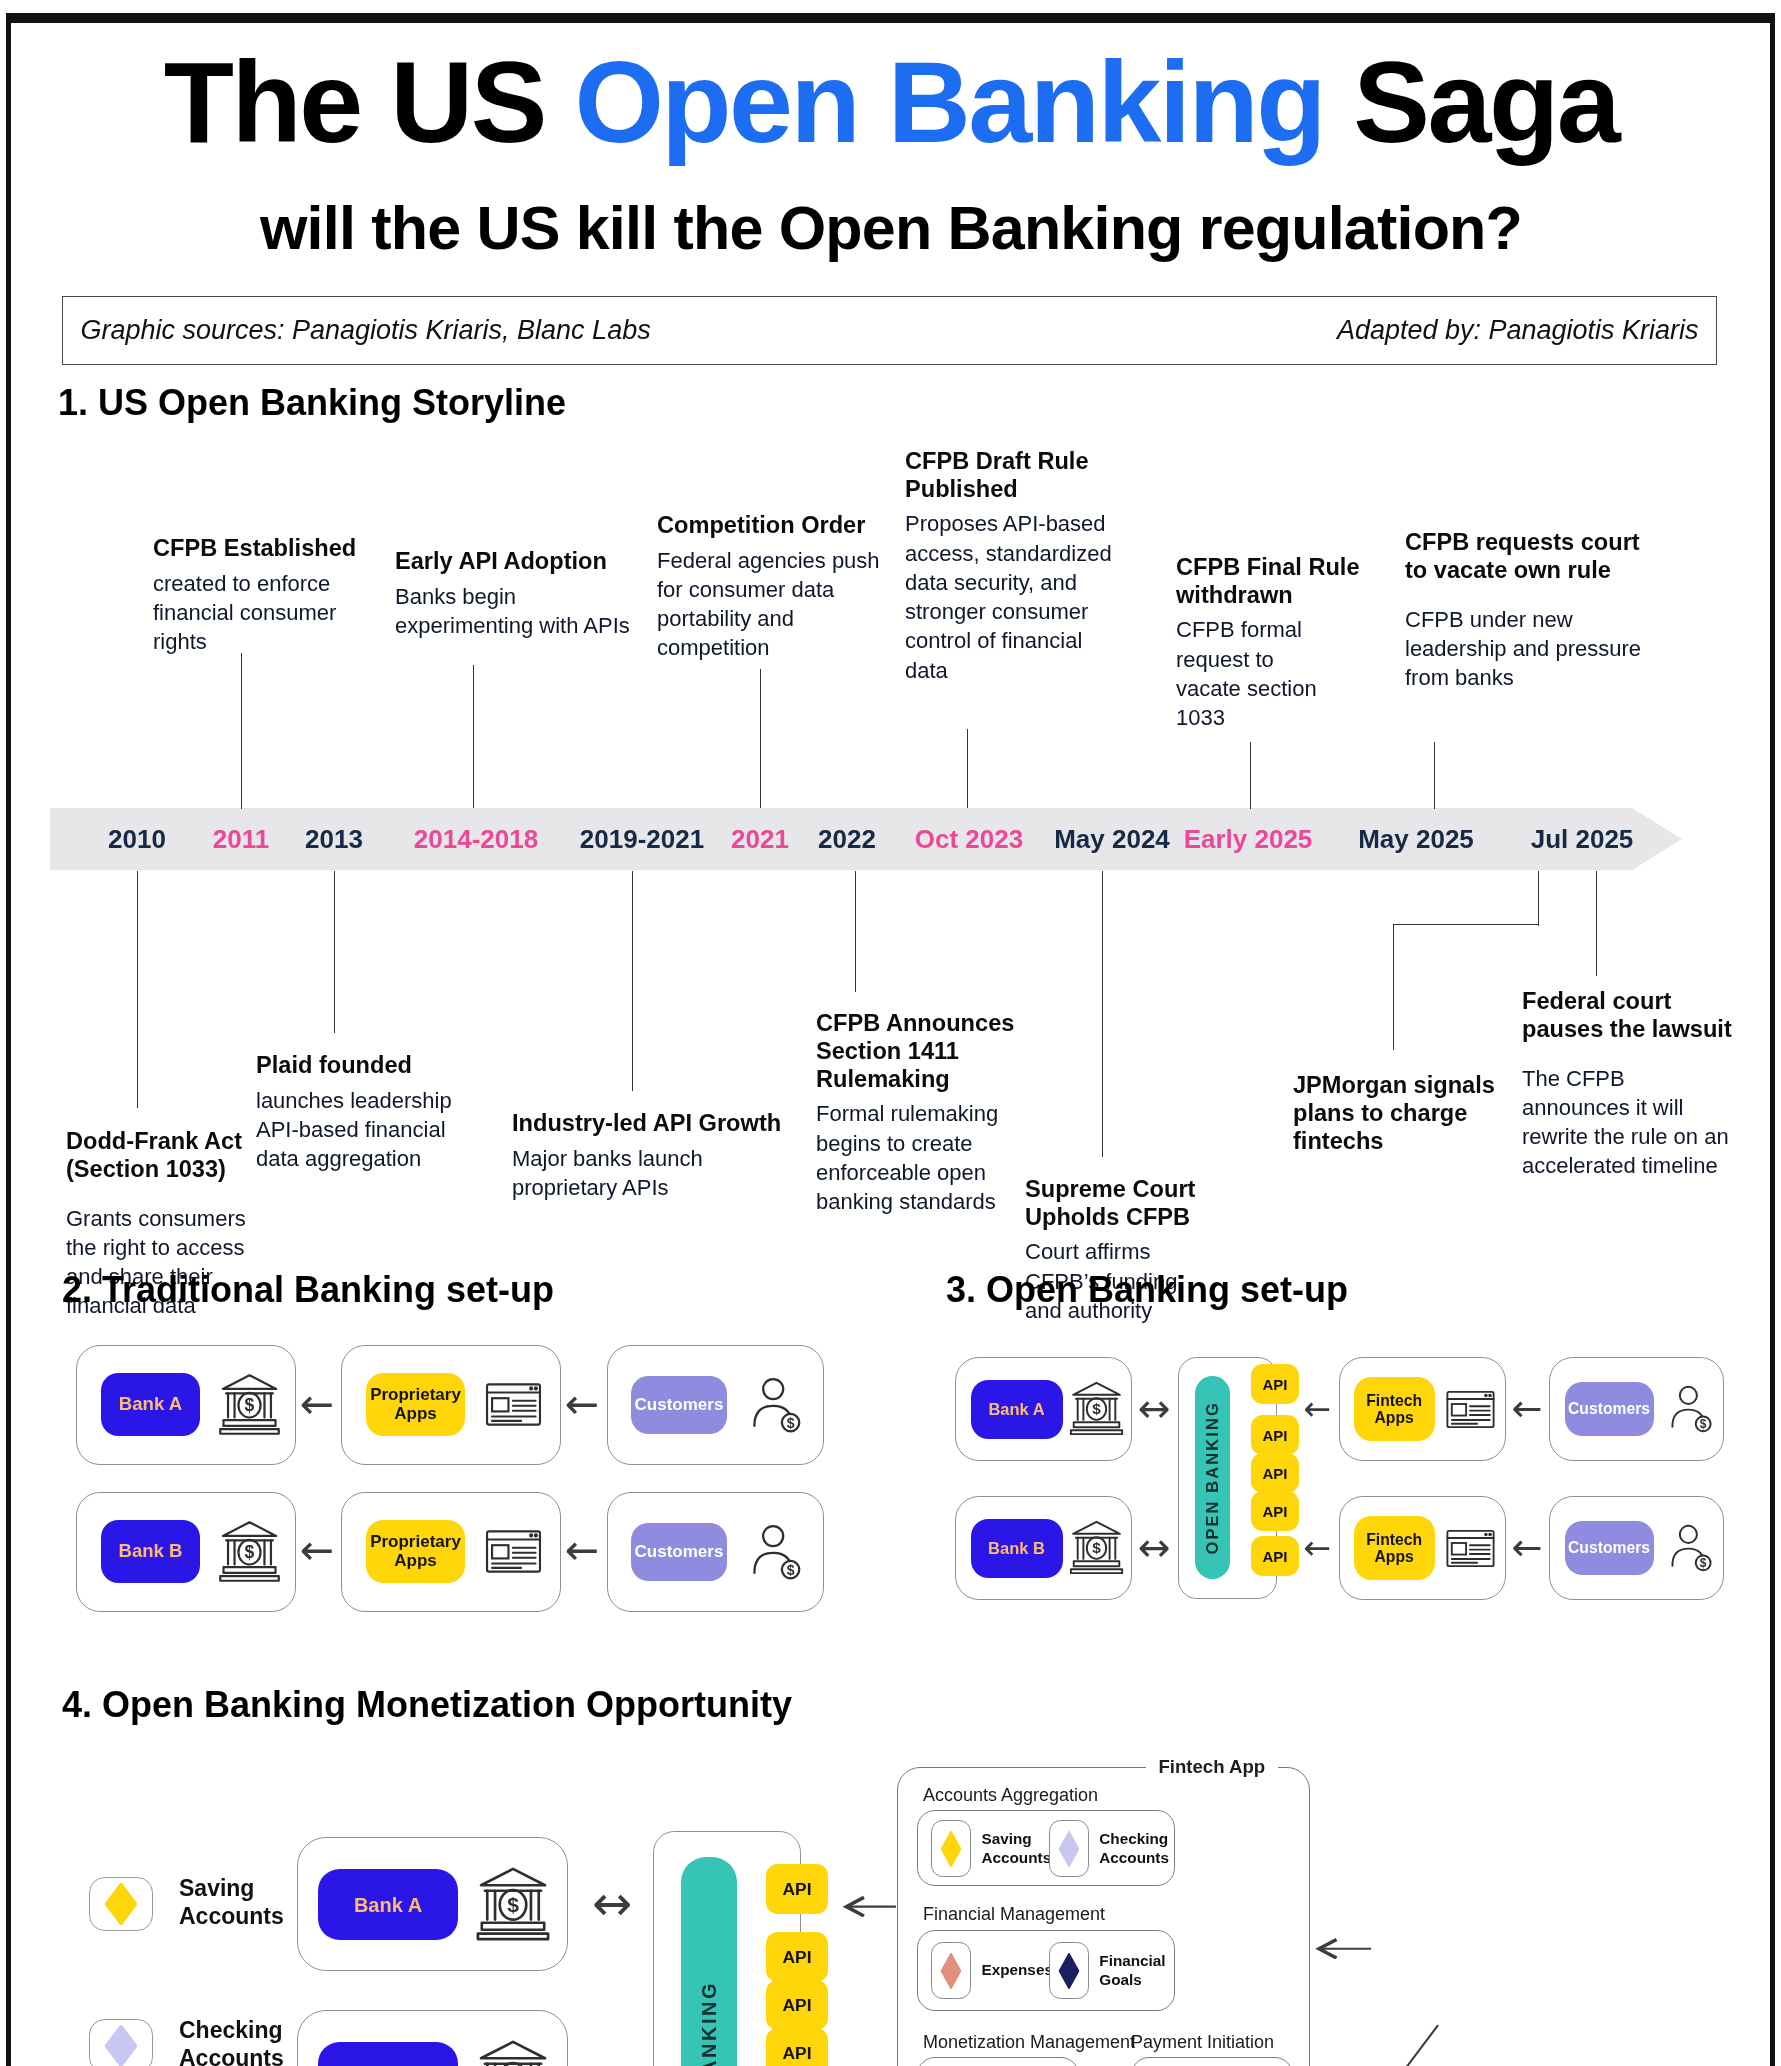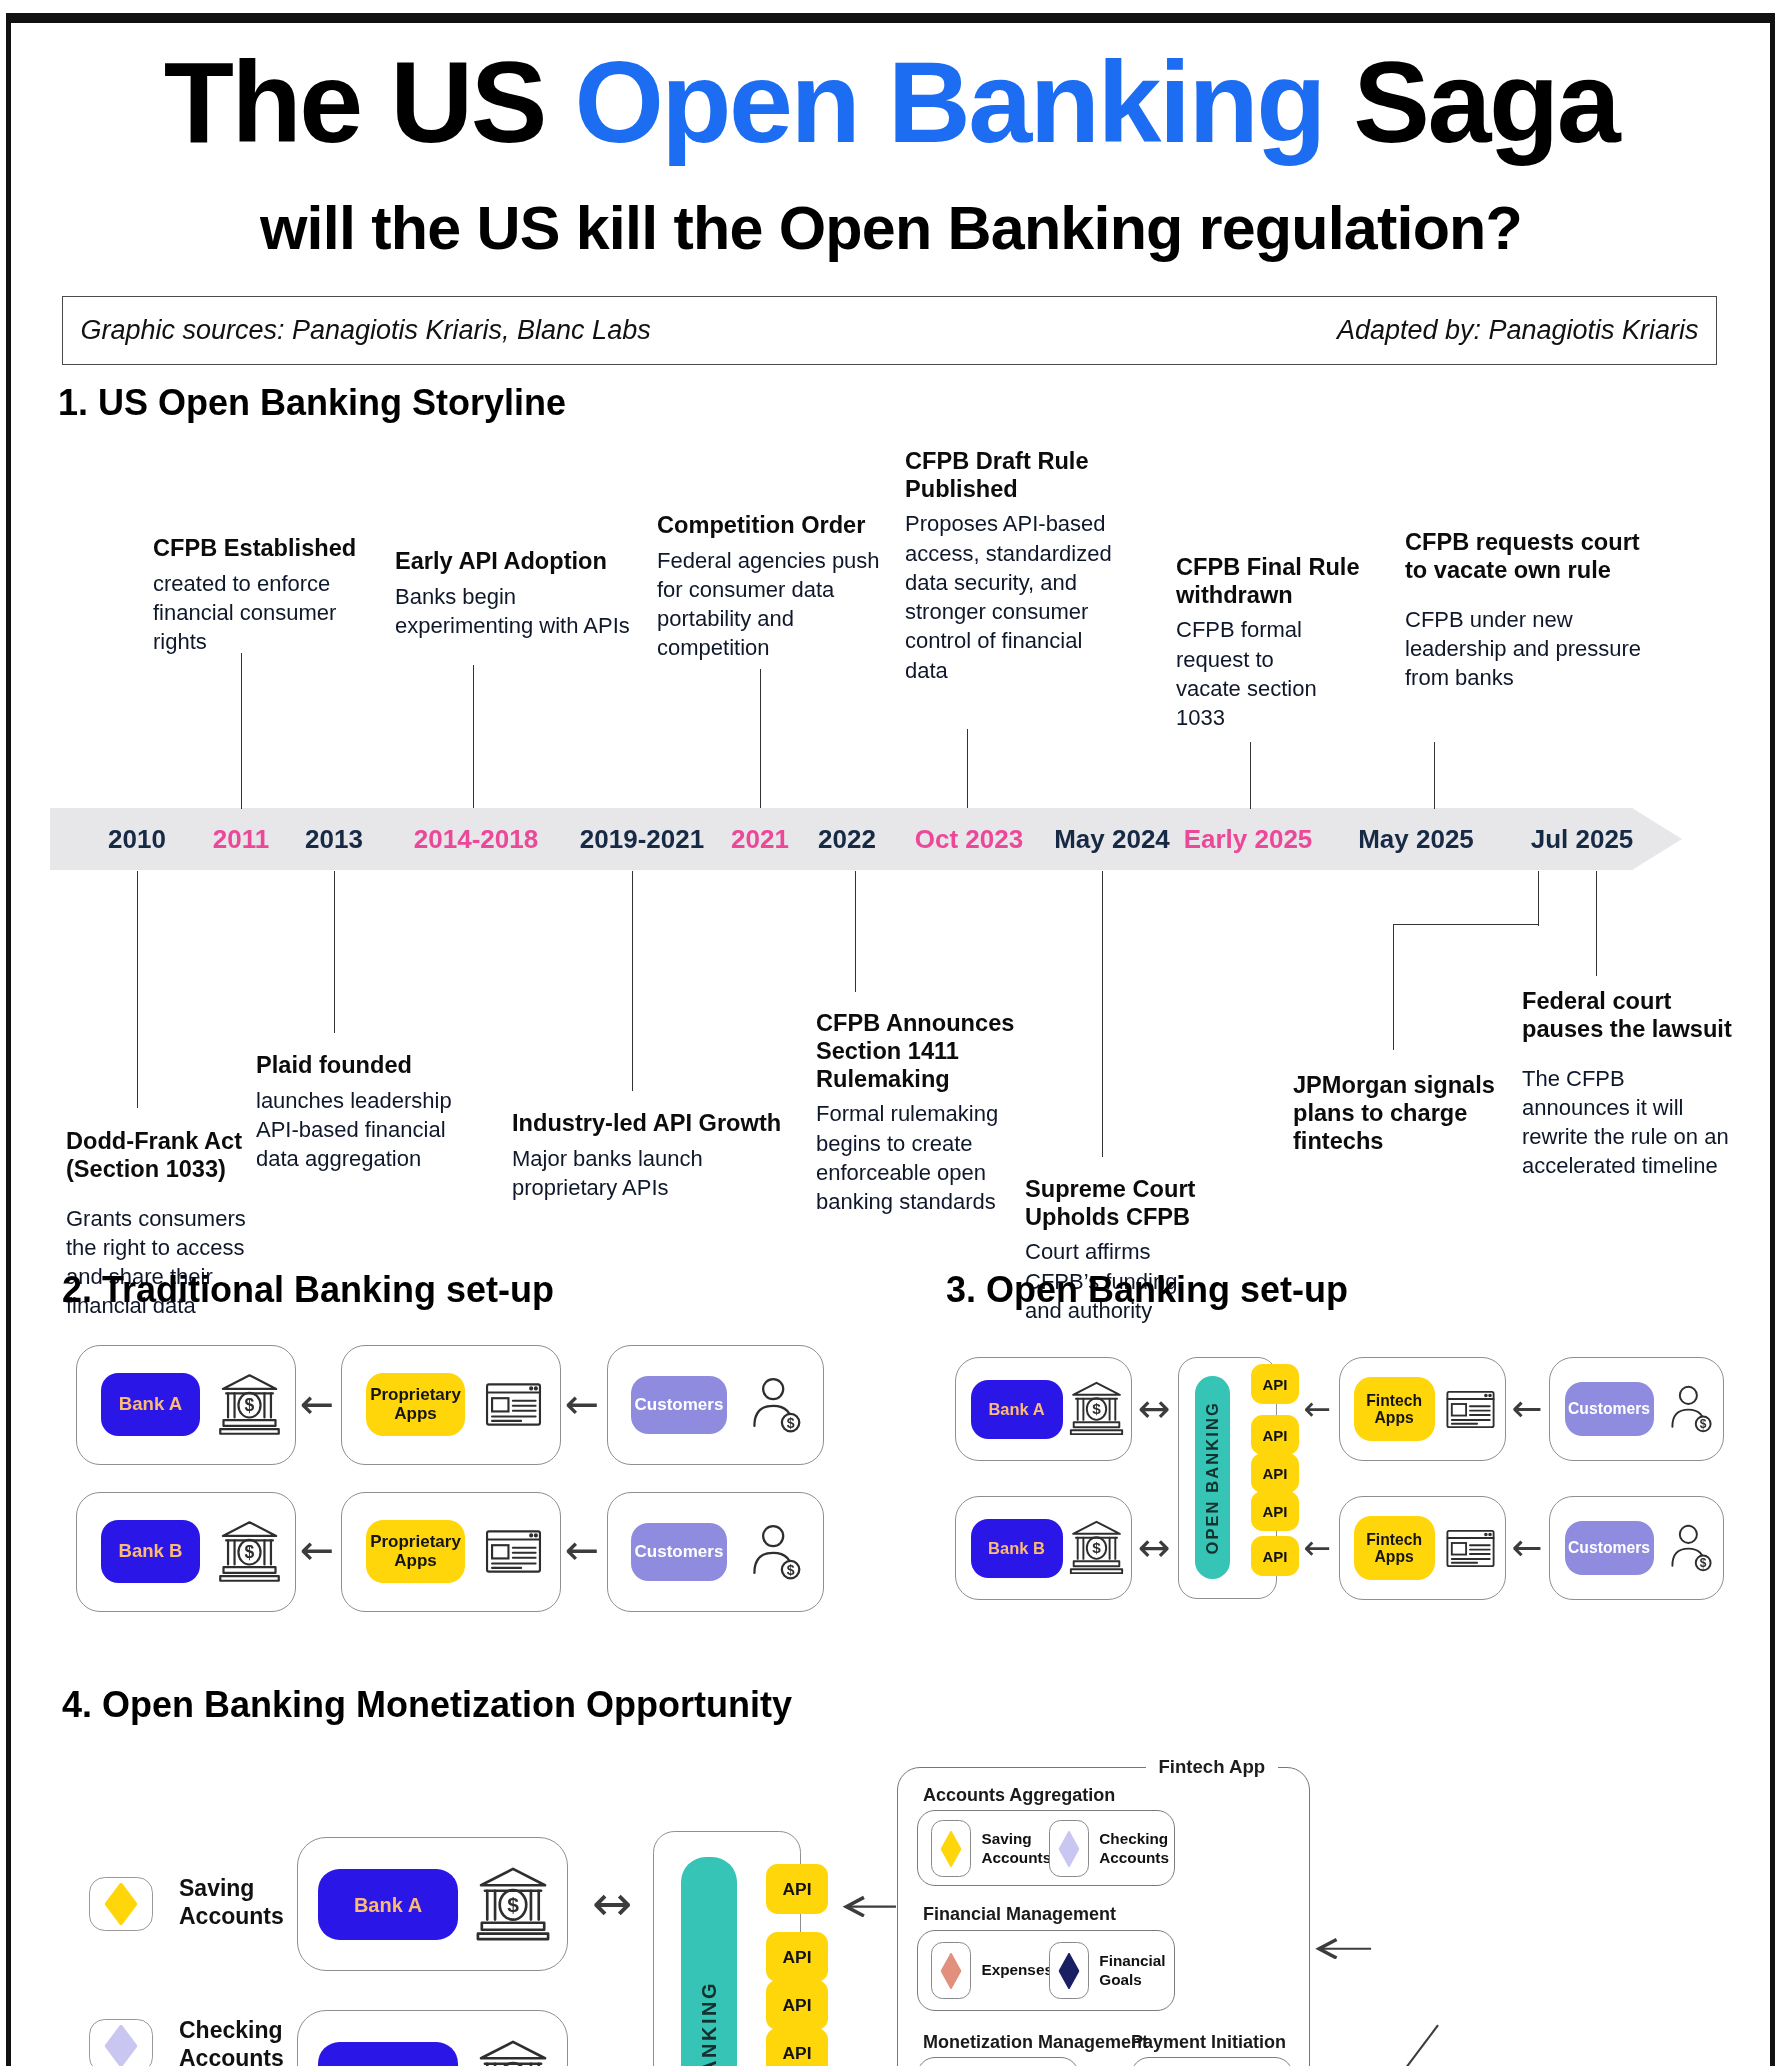--- a/index.html
+++ b/index.html
@@ -43,21 +43,21 @@
   .arrow{position:absolute;transform:translate(-50%,-50%);color:#3c3c3c;
          font-family:"DejaVu Sans",sans-serif;line-height:1;}
   .api{position:absolute;background:#FFD60A;border-radius:11.6px;display:flex;align-items:center;
        justify-content:center;font-weight:700;color:#111;}
   .ob-pill{position:absolute;background:#35C4B5;border-radius:19px;display:flex;align-items:center;justify-content:center;}
   .ob-pill span{writing-mode:vertical-rl;transform:rotate(180deg);font-weight:700;color:#13302d;}
 
   
   .fcard{position:absolute;border:1.2px solid #777;border-radius:23px;background:#fff;}
   .tag{position:absolute;background:#fff;padding:0 12.4px;font-size:18.6px;font-weight:700;color:#1d1d1d;white-space:nowrap;}
-  .gh{position:absolute;font-size:18px;font-weight:700;color:#1a1a1a;white-space:nowrap;}
+  .gh{position:absolute;font-size:18px;font-weight:400;color:#1a1a1a;white-space:nowrap;}
   .subcard{position:absolute;border:1.2px solid #7c7c7c;border-radius:18px;background:#fff;}
   .item{position:absolute;display:flex;align-items:center;gap:10.7px;}
   .ibox{width:38px;height:55px;border:1.2px solid #8a8a8a;border-radius:11.6px;background:#fff;
         display:flex;align-items:center;justify-content:center;flex:0 0 auto;}
   .ilabel{font-size:15.3px;font-weight:700;line-height:1.18;color:#111;}
   .legend-box{position:absolute;width:62px;height:52px;border:1.2px solid #999;border-radius:15.7px;
               background:#fff;display:flex;align-items:center;justify-content:center;}
   .legend-label{position:absolute;font-size:23px;font-weight:700;line-height:1.2;color:#111;}
 </style>
 </head>

